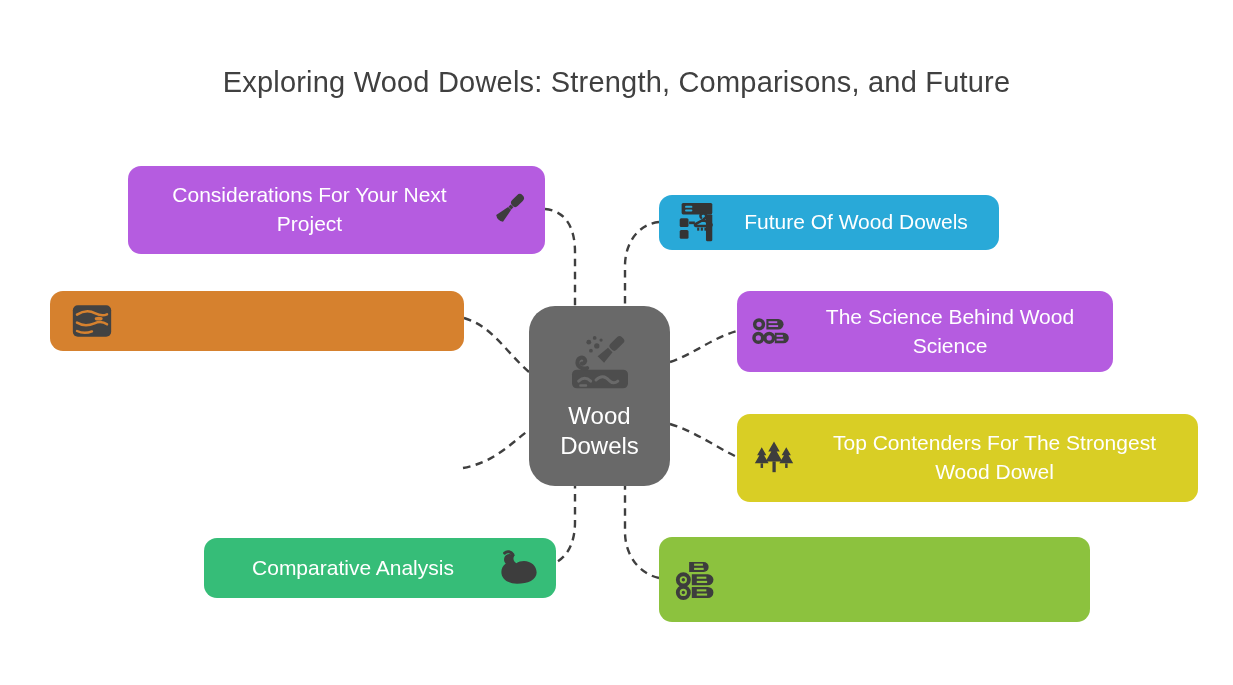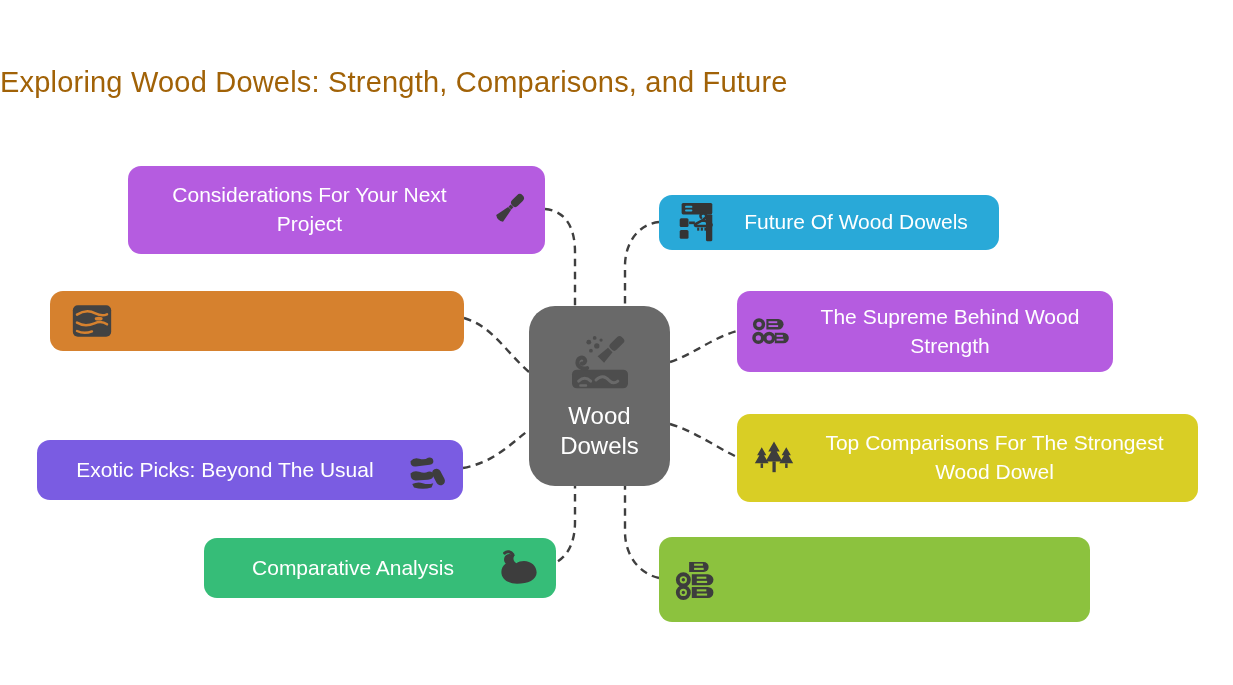--- a/index.html
+++ b/index.html
@@ -2,21 +2,21 @@
 <html><head>
 <meta charset="utf-8">
 <style>
   html,body{margin:0;padding:0;background:#ffffff;}
   .stage{
     position:relative;width:1233px;height:685px;background:#ffffff;
     overflow:hidden;font-family:"Liberation Sans",sans-serif;
   }
   .title{
     position:absolute;top:66px;left:0;right:0;margin:0;
-    font-size:29px;font-weight:400;color:#a16207;
+    text-align:center;font-size:29px;font-weight:400;color:#404040;
     letter-spacing:.2px;
   }
   .connectors{position:absolute;left:0;top:0;}
   .connectors path{fill:none;stroke:#3f3f3f;stroke-width:2.4;stroke-dasharray:7.5 5.5;}
   .node{
     position:absolute;display:flex;align-items:center;
     border-radius:13px;color:#ffffff;box-sizing:border-box;padding:0 14px;
   }
   .node .label{
     flex:1;text-align:center;font-size:21px;font-weight:500;line-height:1.38;
@@ -100,33 +100,20 @@
       <svg viewBox="0 0 24 20" width="40" height="34">
         <rect x="0.5" y="0.5" width="23" height="19" rx="3" fill="#424242"></rect>
         <path d="M3 6.2 C7 3.6 11 3.8 14 5.4 C16.5 6.7 19 6.9 21 6" stroke="#d6812e" stroke-width="1.5" fill="none" stroke-linecap="round"></path>
         <path d="M3 11 C6 12.8 10 12.9 13.5 11.4 C16 10.3 19 10.6 21 12" stroke="#d6812e" stroke-width="1.5" fill="none" stroke-linecap="round"></path>
         <path d="M3 16 C6 17.4 9 17.4 12 16.2" stroke="#d6812e" stroke-width="1.4" fill="none" stroke-linecap="round"></path>
         <ellipse cx="16" cy="8.6" rx="2.4" ry="1.1" fill="#d6812e"></ellipse>
       </svg>
     </span>
   </div>
 
-  <div class="node n3">
-    <span class="label">Exotic Picks: Beyond The Usual</span>
-    <span class="icon icon-right">
-      <svg viewBox="0 0 24 24" width="42" height="42">
-        <g fill="#3d3d3d">
-          <path d="M2 7 q2 -2.5 5 -1.5 t5 -0.5 q2.5 -0.5 3 1.5 q0.5 2 -2 2.5 l-8 1 q-3 0.3 -3 -3 z"></path>
-          <path d="M2 14 q2 -2 5 -1 t5 0 q3 -0.5 3 2 q0 2.5 -3 2.5 l-7 0.5 q-3 0 -3 -4 z"></path>
-          <path d="M3 20 q3 -1.5 6 -0.5 t6 0 l-1 2.5 q-5 1.5 -10 0 z"></path>
-          <rect x="15.5" y="11" width="5" height="10" rx="2.5" transform="rotate(-28 18 16)"></rect>
-        </g>
-      </svg>
-    </span>
-  </div>
 
   <div class="node n4">
     <span class="label">Comparative Analysis</span>
     <span class="icon icon-right">
       <svg viewBox="0 0 24 24" width="46" height="46">
         <path fill="#3d3d3d" d="M8.6 5.2 C7.2 4.2 5.4 4.6 4.6 6 c-0.7 1.2 -0.5 2.7 0.5 3.7 C3.6 10.8 2.8 12.4 2.8 14.1 c0 3.6 3.4 6.1 8.2 6.1 5.6 0 10.2 -2.1 10.2 -5.9 0 -3.4 -2.9 -6 -6.6 -6 -1.5 0 -2.9 0.4 -4 1.2 -0.9 -0.5 -1.5 -1.4 -1.5 -2.4 0 -0.7 0.3 -1.4 0.8 -1.9 z"></path>
         <path d="M8.8 5 c-0.9 -1.6 -3 -2 -4.3 -0.8" stroke="#3d3d3d" stroke-width="1.6" fill="none" stroke-linecap="round"></path>
       </svg>
     </span>
   </div>
@@ -169,37 +156,37 @@
           <circle cx="10.4" cy="15.4" r="2.5"></circle>
         </g>
         <g stroke="#b55ce0" stroke-width="1.1">
           <path d="M10 6.4 h5"></path>
             <path d="M10 8.6 h5.5"></path>
           <path d="M14.6 14.2 h3.6"></path>
             <path d="M14.6 16.4 h4"></path>
         </g>
       </svg>
     </span>
-    <span class="label">The Supreme Behind Wood Strength</span>
+    <span class="label">The Science Behind Wood Science</span>
   </div>
 
   <div class="node n7">
     <span class="icon icon-left">
       <svg viewBox="0 0 24 24" width="46" height="46">
         <g fill="#3d3d3d">
           <path d="M5.6 6.4 L8 10.6 H6.8 L9.2 14.8 H2 L4.4 10.6 H3.2 Z"></path>
           <rect x="5" y="14.8" width="1.3" height="2.4"></rect>
           <path d="M12 3.4 L15 8.6 H13.4 L16.4 13.8 H7.6 L10.6 8.6 H9 Z"></path>
           <rect x="11.2" y="13.8" width="1.7" height="5.6"></rect>
           <path d="M18.4 6.4 L20.8 10.6 H19.6 L22 14.8 H14.8 L17.2 10.6 H16 Z"></path>
           <rect x="17.8" y="14.8" width="1.3" height="2.4"></rect>
         </g>
       </svg>
     </span>
-    <span class="label">Top Comparisons For The Strongest Wood Dowel</span>
+    <span class="label">Top Contenders For The Strongest Wood Dowel</span>
   </div>
 
   <div class="node n8">
     <span class="icon icon-left">
       <svg viewBox="0 0 24 24" width="46" height="46">
         <g fill="#3d3d3d">
           <path d="M8.4 2.6 h7.6 a2.6 2.6 0 0 1 0 5.2 h-7.6 z"></path>
           <path d="M9.8 9 h8.4 a2.9 2.9 0 0 1 0 5.8 h-8.4 z"></path>
           <path d="M9.8 15.6 h8.4 a2.9 2.9 0 0 1 0 5.8 h-8.4 z"></path>
         </g>

